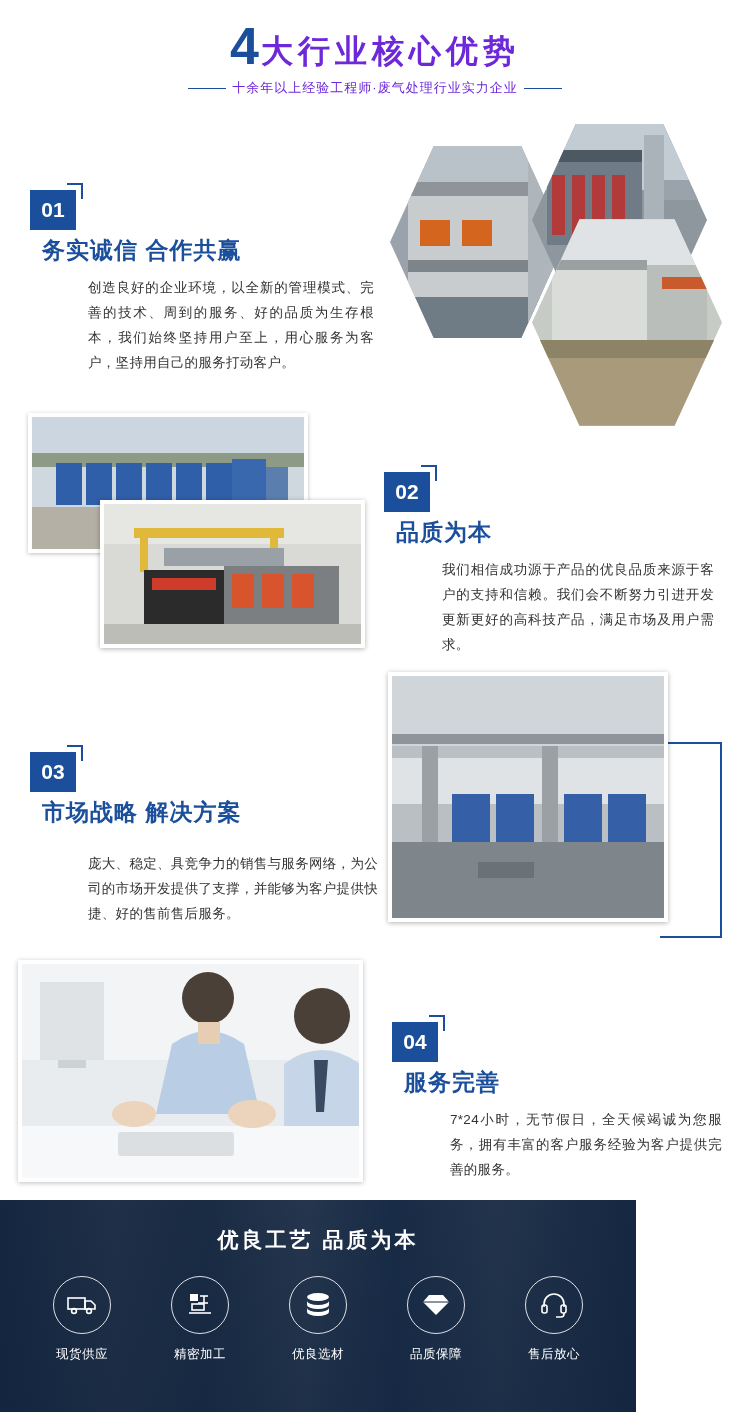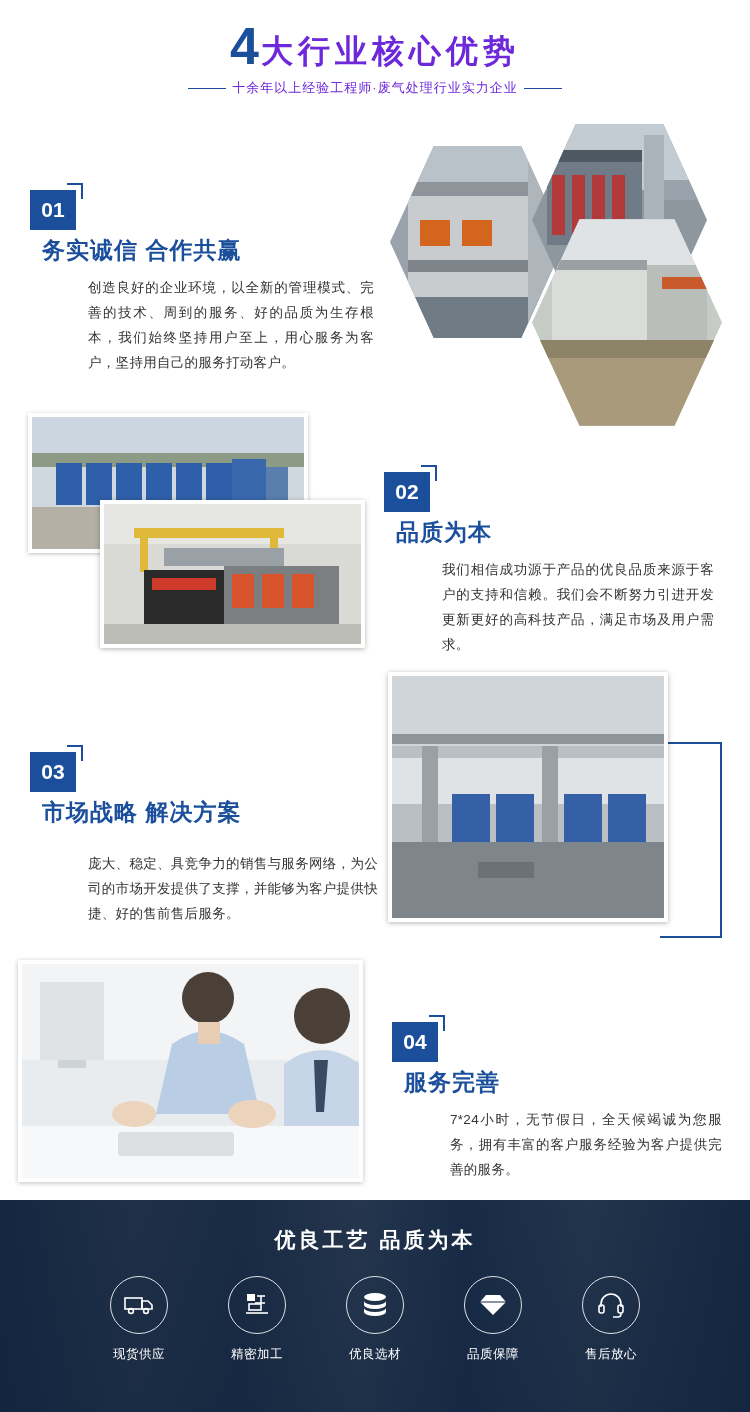--- a/index.html
+++ b/index.html
@@ -198,21 +198,21 @@
     top: 1022px;
     left: 392px;
     width: 330px;
   }
   .b4-body { margin-top: 10px; margin-left: 58px; width: 272px; }
 
   
   .footer {
     position: absolute;
     left: 0; bottom: 0;
-    width: 750px; height: 212px;
+    width: 636px; height: 212px;
     overflow: hidden;
     background: #0369a1;
     margin-top: 34px;
   }
   .footer-bg {
     position: absolute; inset: 0;
     background:
       linear-gradient(180deg, rgba(16,34,60,.80), rgba(16,34,60,.86)),
       linear-gradient(90deg,#2a3a52 0%, #5a6675 18%, #404d63 32%, #778394 48%, #39506e 62%, #6d7c8d 78%, #2c3c55 100%);
   }

